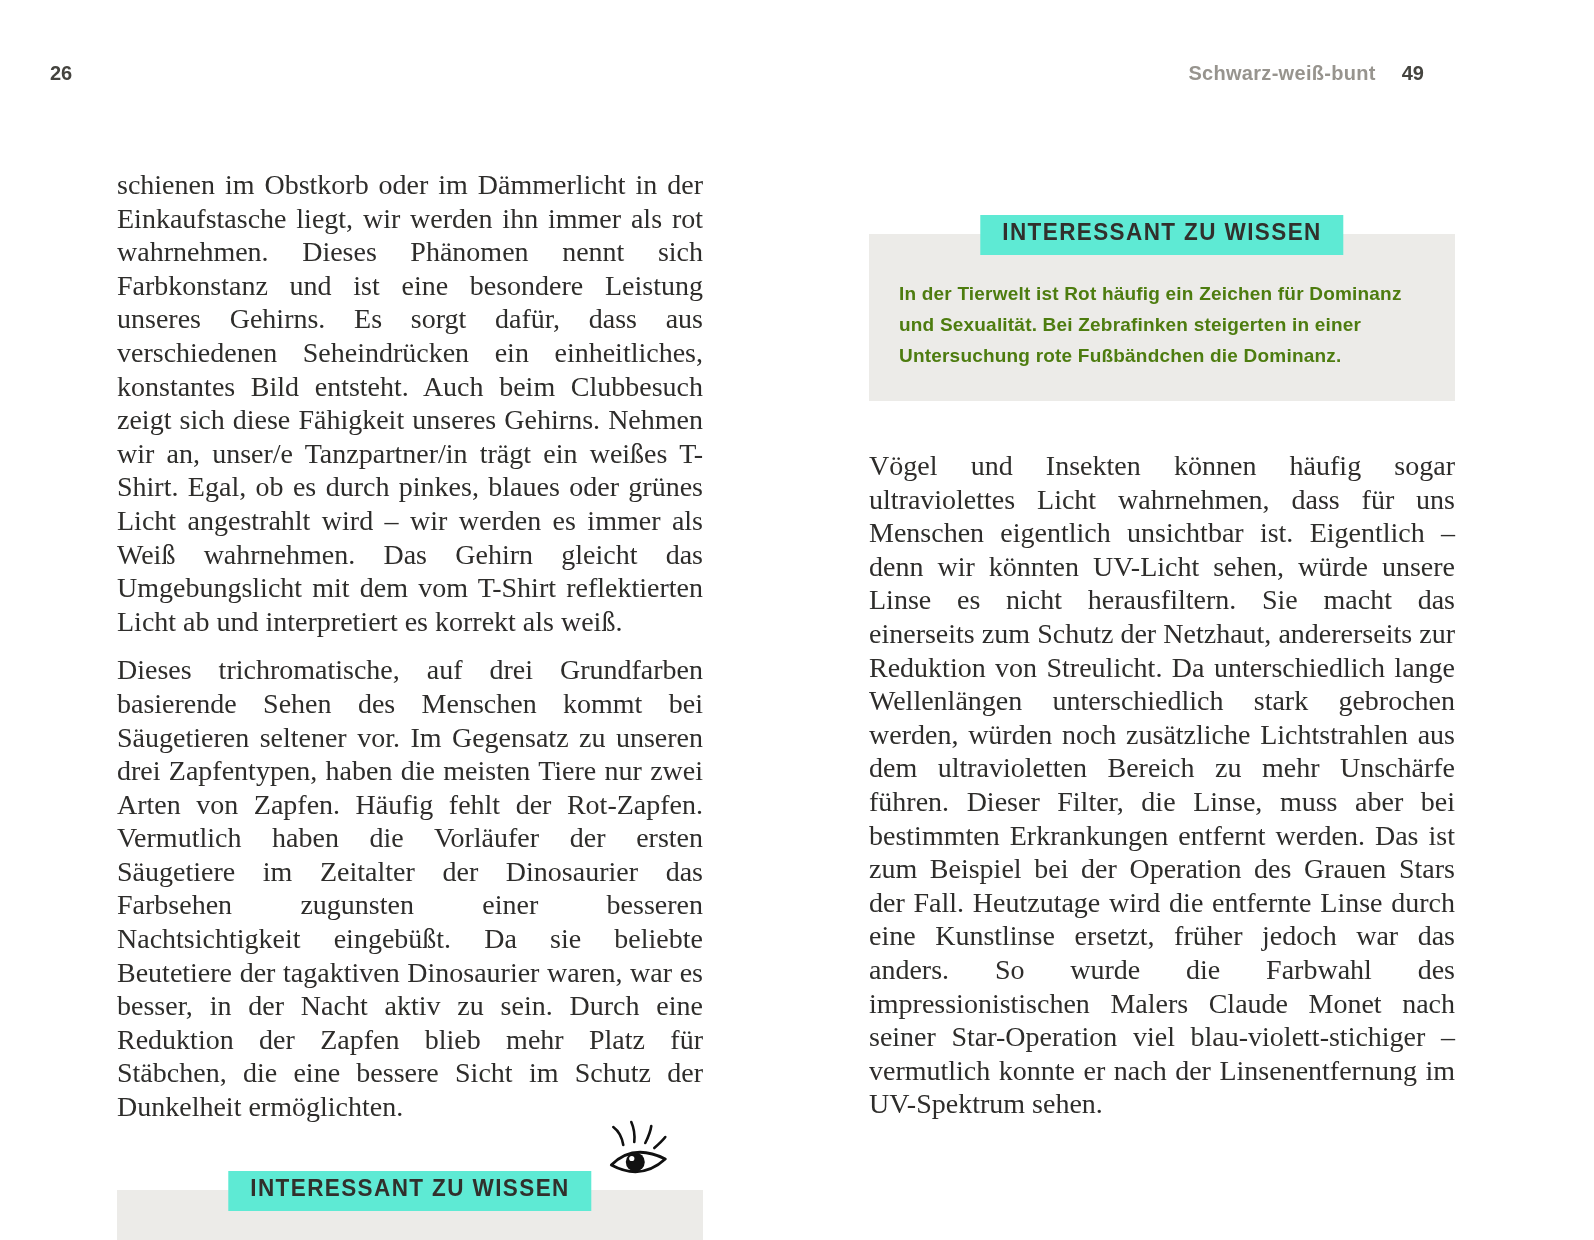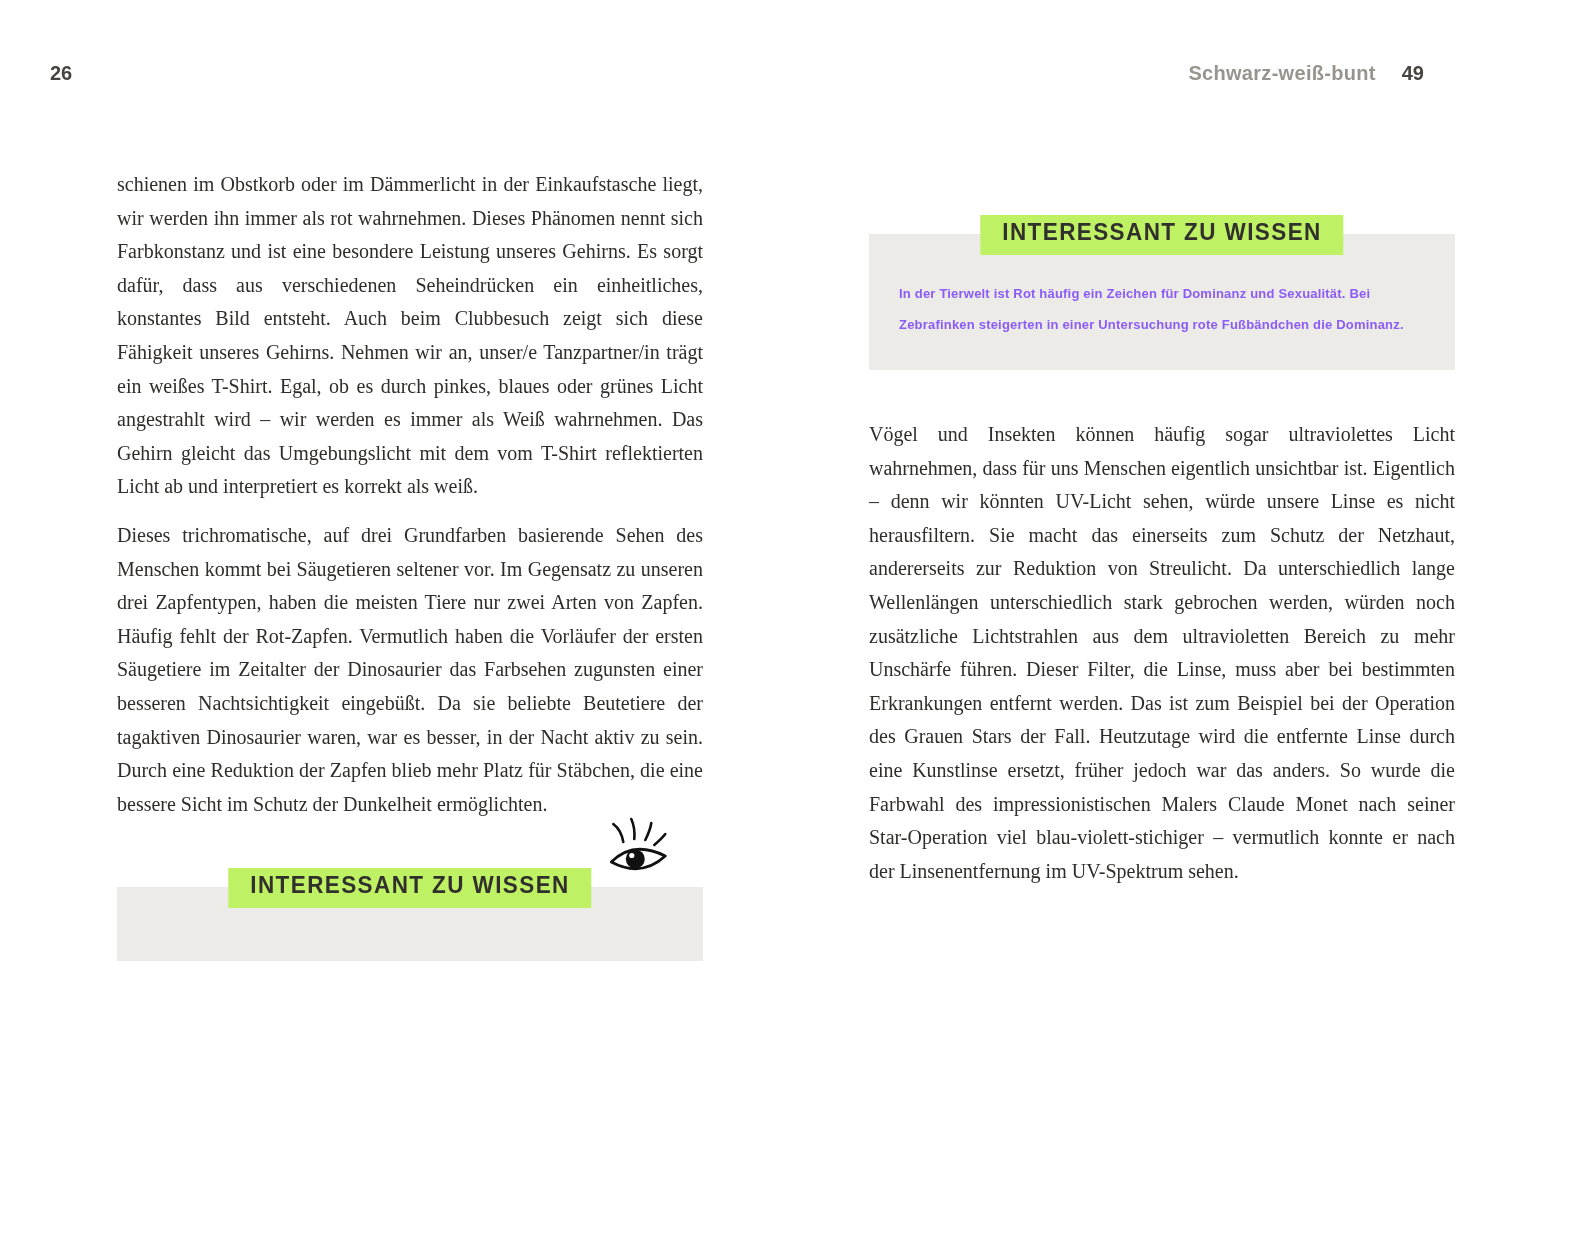--- a/index.html
+++ b/index.html
@@ -45,61 +45,61 @@
   .column {
     position: absolute;
     top: 168px;
     width: 586px;
   }
   .column-left  { left: 117px; }
   .column-right { left: 869px; }
 
   .body-par {
     margin: 0 0 15px 0;
-    font-size: 20px;
+    font-size: 28px;
     line-height: 33.6px;
     text-align: justify;
     hyphens: auto;
     -webkit-hyphens: auto;
     color: #2e2d2b;
   }
   .body-par:last-child { margin-bottom: 4px; }
 
   
   .info-box {
     position: relative;
     background: #ecebe8;
     margin-top: 66px;
     padding: 44px 30px 30px 30px;
   }
   .info-box-label {
     position: absolute;
     top: -19px;
     left: 50%;
     transform: translateX(-50%);
-    background: #bef264;
+    background: #5eead4;
     padding: 4px 22px 10px 22px;
     white-space: nowrap;
   }
   .info-box-heading {
     font-family: "Liberation Sans", sans-serif;
     font-weight: bold;
     font-size: 22.5px;
     letter-spacing: 1.4px;
     color: #31302c;
     transform: scaleY(1.08);
     display: inline-block;
   }
   .info-box-body {
     font-family: "Liberation Sans", sans-serif;
     font-weight: bold;
-    font-size: 13px;
+    font-size: 19px;
     line-height: 31px;
     letter-spacing: 0.2px;
-    color: #8b5cf6;
+    color: #4d7c0f;
   }
 
   .eye-icon {
     position: absolute;
     top: -52px;
     right: -78px;
     width: 62px;
     height: 66px;
   }
 

